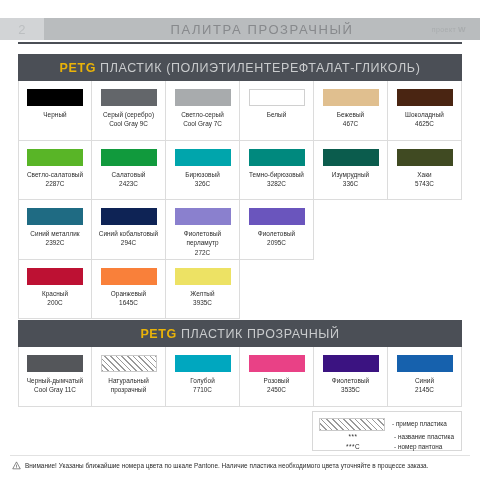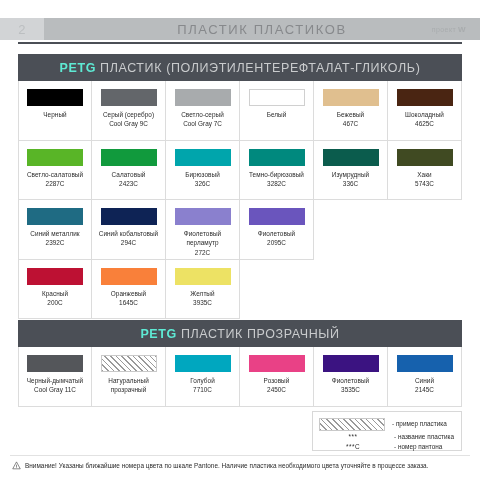--- a/index.html
+++ b/index.html
@@ -42,21 +42,21 @@
     height: 2px; background: #4b4f56;
   }
 
   
   .band {
     position: absolute; left: 18px; width: 444px; height: 27px;
     background: #4b4f56;
     display: flex; align-items: center; justify-content: center;
   }
   .band-text { font-size: 12.5px; color: #c9cbcd; letter-spacing: .6px; white-space: nowrap; }
-  .band-text b { color: #5eead4; font-weight: bold; }
+  .band-text b { color: #eab308; font-weight: bold; }
 
   
   .grid { position: absolute; left: 18px; width: 444px; }
   .grid-row { display: flex; }
   .cell {
     width: 74px; height: 59.5px;
     border-right: 1px solid #dcdcdc;
     border-bottom: 1px solid #dcdcdc;
     display: flex; flex-direction: column; align-items: center;
     padding-top: 8px;
@@ -114,21 +114,21 @@
   .warn-icon { width: 9px; height: 9px; flex: none; }
 </style>
 </head>
 <body>
 
 <div id="page">
 
   <div class="topbar">
     <div class="topbar-num">2</div>
     <div class="topbar-main">
-      <div class="topbar-title">ПЛАСТИК ПЛАСТИКОВ</div>
+      <div class="topbar-title">ПАЛИТРА ПРОЗРАЧНЫЙ</div>
       <div class="topbar-logo">
         <span>проект</span>
         <span class="mark">W</span>
       </div>
     </div>
   </div>
   <div class="topbar-rule"></div>
 
   <div class="band" style="top:54px;">
     <div class="band-text">

